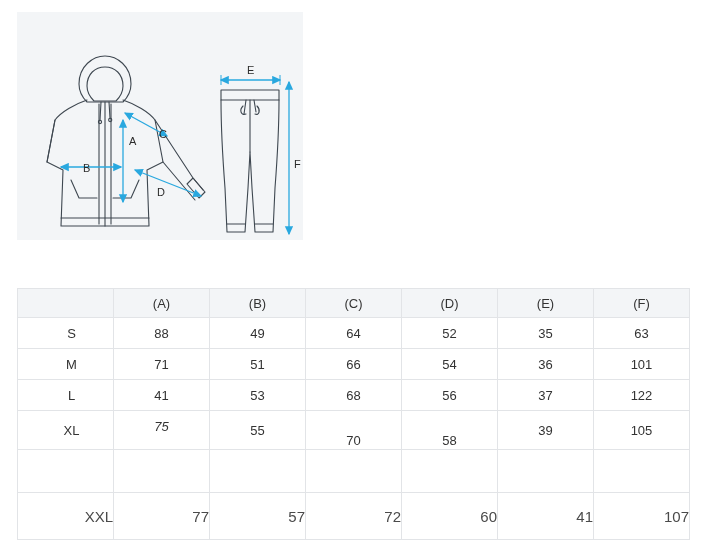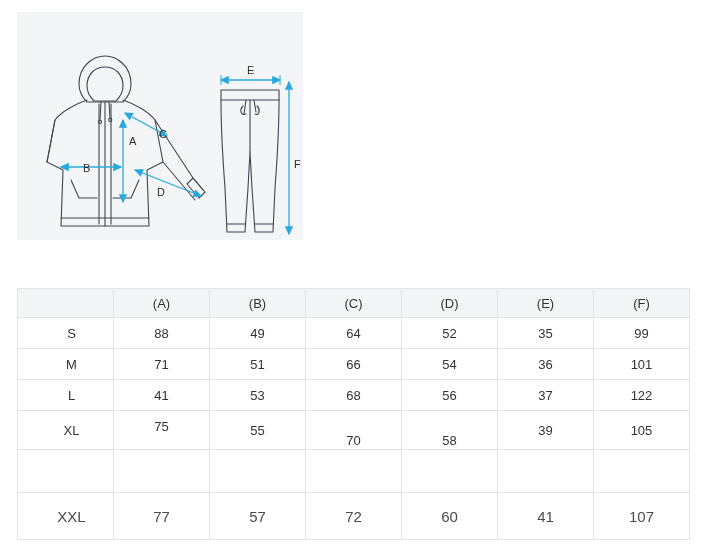--- a/index.html
+++ b/index.html
@@ -69,27 +69,27 @@
     padding-left: 12px !important;
     font-weight: bold;
     font-size: 13px;
     color: #2b2b2b;
   }
   tr.row-s td   { height: 30px; }
   tr.row-m td   { height: 30px; }
   tr.row-l td   { height: 30px; }
   tr.row-xl td  { height: 38px; }
   tr.row-gap td { height: 42px; border-left-color:#e2e4e7; border-right-color:#e2e4e7; }
-  tr.row-xxl td { height: 46px; font-size: 15px; color:#4a4a4a; }
+  tr.row-xxl td { height: 46px; font-size: 15px; color:#4a4a4a;text-align:right; }
   tr.row-xxl td.sz { font-size: 15px; }
 
   
   .nudge-down-2 { position: relative; top: 10px; }
   .nudge-down-4 { position: relative; top: 0; }
-  .nudge-up-4 { position: relative; top: -4px; }
+  .nudge-up-4 { position: relative; top: -4px; font-style: italic; }
 </style>
 </head>
 <body>
 
 <div class="diagram-panel">
   <svg class="diagram-svg" viewBox="0 0 286 228">
     <rect x="0" y="0" width="286" height="228" fill="#f3f5f7"></rect>
 
     <g fill="none" stroke="#3e4750" stroke-width="1.1" stroke-linejoin="round" stroke-linecap="round">
 
@@ -193,21 +193,21 @@
       </tr>
     </thead>
     <tbody>
       <tr class="row-s">
         <td class="sz">S</td>
         <td>88</td>
         <td>49</td>
         <td>64</td>
         <td>52</td>
         <td>35</td>
-        <td>99</td>
+        <td>63</td>
       </tr>
       <tr class="row-m">
         <td class="sz">M</td>
         <td>71</td>
         <td>51</td>
         <td>66</td>
         <td>54</td>
         <td>36</td>
         <td>101</td>
       </tr>

